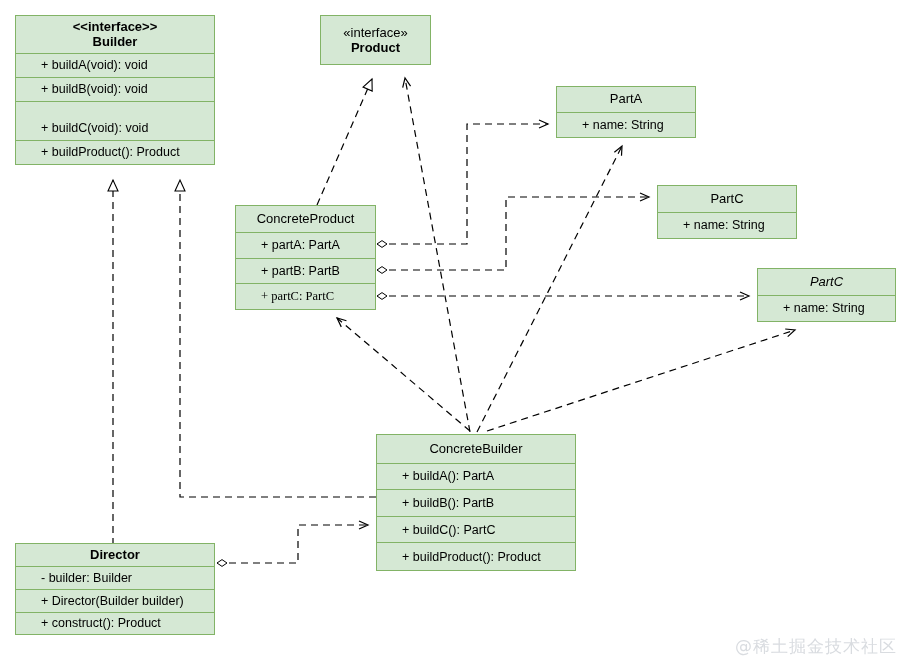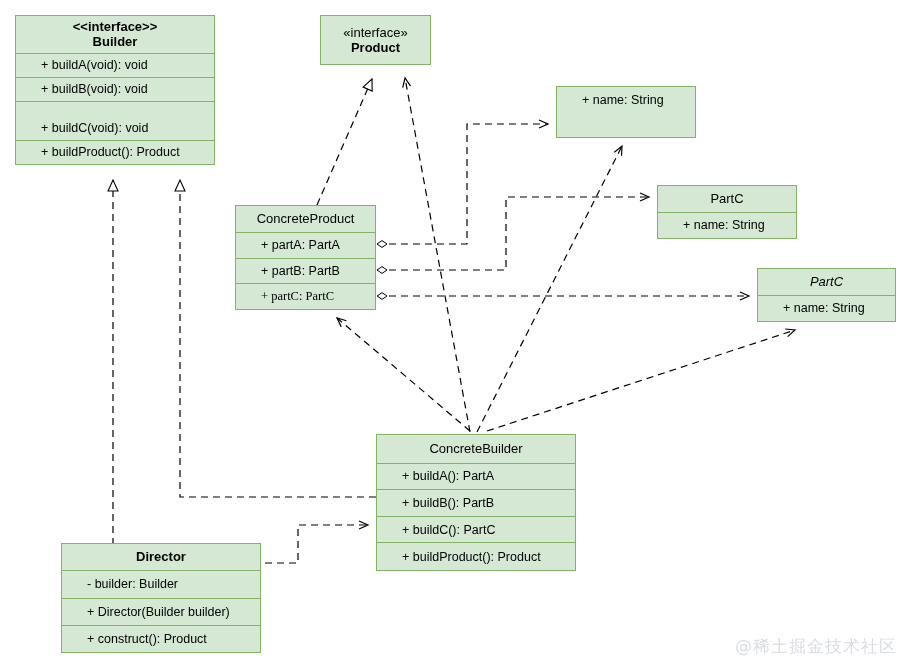--- a/index.html
+++ b/index.html
@@ -158,20 +158,23 @@
       </div>
     <div class="uml-row" style="height:26px;">
         <span>+ partB: PartB</span>
       </div>
     <div class="uml-row last" style="height:25px;font-family:Liberation Serif, serif;">
         <span>+ partC: PartC</span>
       </div>
   </div>
 
   <div class="uml-class" style="left:556px; top:86px; width:140px; height:52px;">
+    <div class="uml-header" style="height:26px;">
+      <span class="uml-name">PartA</span>
+    </div>
     <div class="uml-row last" style="height:25px;">
         <span>+ name: String</span>
       </div>
   </div>
 
   <div class="uml-class" style="left:657px; top:185px; width:140px; height:54px;">
     <div class="uml-header" style="height:27px;">
       <span class="uml-name">PartC</span>
     </div>
     <div class="uml-row last" style="height:26px;">
@@ -199,21 +202,21 @@
         <span>+ buildB(): PartB</span>
       </div>
     <div class="uml-row" style="height:27px;">
         <span>+ buildC(): PartC</span>
       </div>
     <div class="uml-row last" style="height:27px;">
         <span>+ buildProduct(): Product</span>
       </div>
   </div>
 
-  <div class="uml-class" style="left:15px; top:543px; width:200px; height:110px;margin-left:46px;">
+  <div class="uml-class" style="left:15px; top:543px; width:200px; height:92px;">
     <div class="uml-header bold" style="height:27px;">
       <span class="uml-name">Director</span>
     </div>
     <div class="uml-row" style="height:28px;">
         <span>- builder: Builder</span>
       </div>
     <div class="uml-row" style="height:28px;">
         <span>+ Director(Builder builder)</span>
       </div>
     <div class="uml-row last" style="height:26px;">

